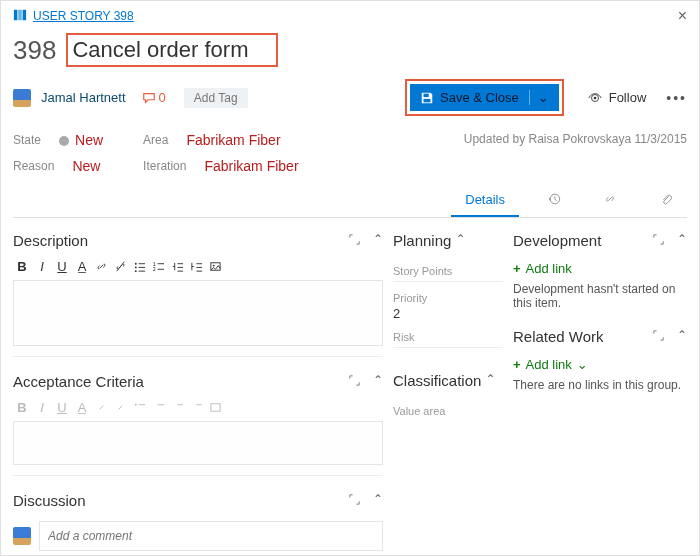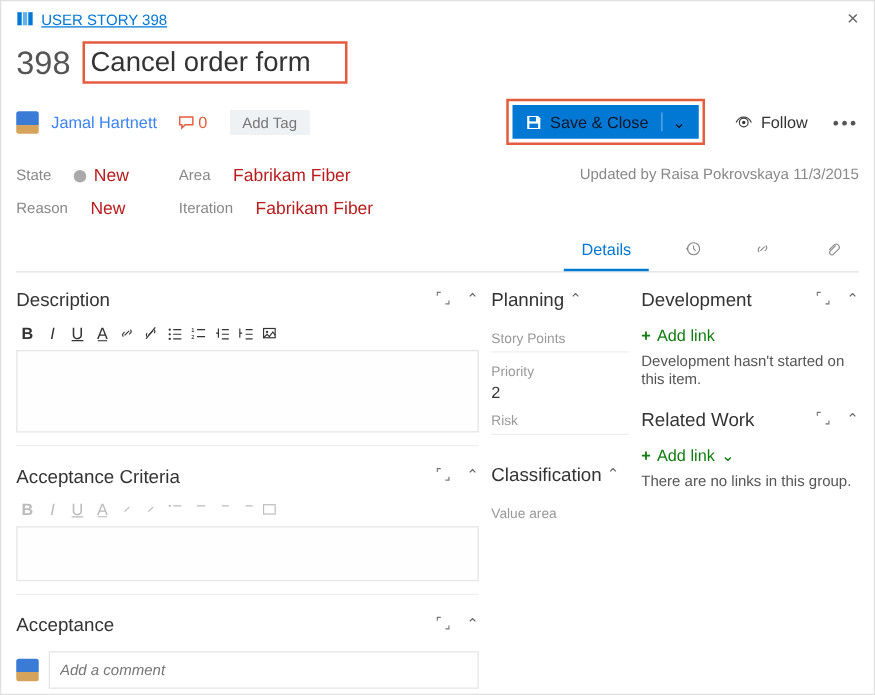--- a/index.html
+++ b/index.html
@@ -10,21 +10,21 @@
   .breadcrumb-link { color: #0078d4; text-decoration: underline; font-size: 12px; }
   .close-x { margin-left: auto; color: #666; font-size: 16px; cursor: pointer; }
   
   .title-row { display: flex; align-items: center; padding: 2px 12px 8px 12px; }
   .id-num { font-size: 26px; color: #555; margin-right: 10px; }
   .title-input-wrap { border: 2px solid #e45c3c; padding: 2px 4px; flex: 0 0 auto; }
   .title-input { font-size: 22px; border: none; outline: none; width: 200px; color: #333; }
   
   .byline-row { display: flex; align-items: center; padding: 4px 12px 10px 12px; gap: 10px; }
   .avatar { width: 18px; height: 18px; background: linear-gradient(#3a7bd5 60%, #d6a35c 60%); border-radius: 2px; }
-  .assignee { color: #3b82f6; }
+  .assignee { color: #0c4a6e; }
   .comment-ic { color: #e45c3c; display: inline-flex; align-items: center; gap: 3px; margin-left: 6px; }
   .comment-ic svg { width: 14px; height: 14px; }
   .addtag { background: #eef2f5; color: #777; padding: 3px 10px; font-size: 12px; margin-left: 8px; }
   .hi-save { border: 2px solid #e45c3c; padding: 3px; margin-left: auto; }
   .save-btn { background: #0078d4; color: #0f172a; padding: 6px 10px; display: inline-flex; align-items: center; gap: 6px; font-size: 13px; border: none; }
   .save-btn .dd { border-left: 1px solid rgba(255,255,255,.4); padding-left: 8px; margin-left: 4px; }
   .follow { display: inline-flex; align-items: center; gap: 7px; color: #333; margin-left: 14px; font-size: 13px; }
   .more { margin-left: 10px; color: #555; letter-spacing: 2px; font-size: 14px; }
   
   .meta-row { display: flex; padding: 6px 12px 0 12px; gap: 40px; font-size: 13px; }
@@ -254,21 +254,21 @@
           <path d="M7 4h6" stroke="#bbb"></path>
         </svg>
       <svg viewBox="0 0 14 14">
           <rect x="2" y="3" width="10" height="8" fill="none" stroke="#bbb"></rect>
         </svg>
     </div>
     <div class="rte-box small"></div>
 
     <hr class="sep">
     <div class="section-head">
-      <span>Acceptance</span>
+      <span>Discussion</span>
       <span class="tools">
         <span><svg class="sq-ic" viewBox="0 0 14 14">
               <path d="M2 5V2h3M12 9v3H9" stroke="#777" fill="none"></path>
             </svg></span>
         <span class="collapse-caret">⌃</span>
       </span>
     </div>
     <div class="discussion-row">
       <div class="avatar"></div>
       <input class="comment-box" placeholder="Add a comment" style="">

